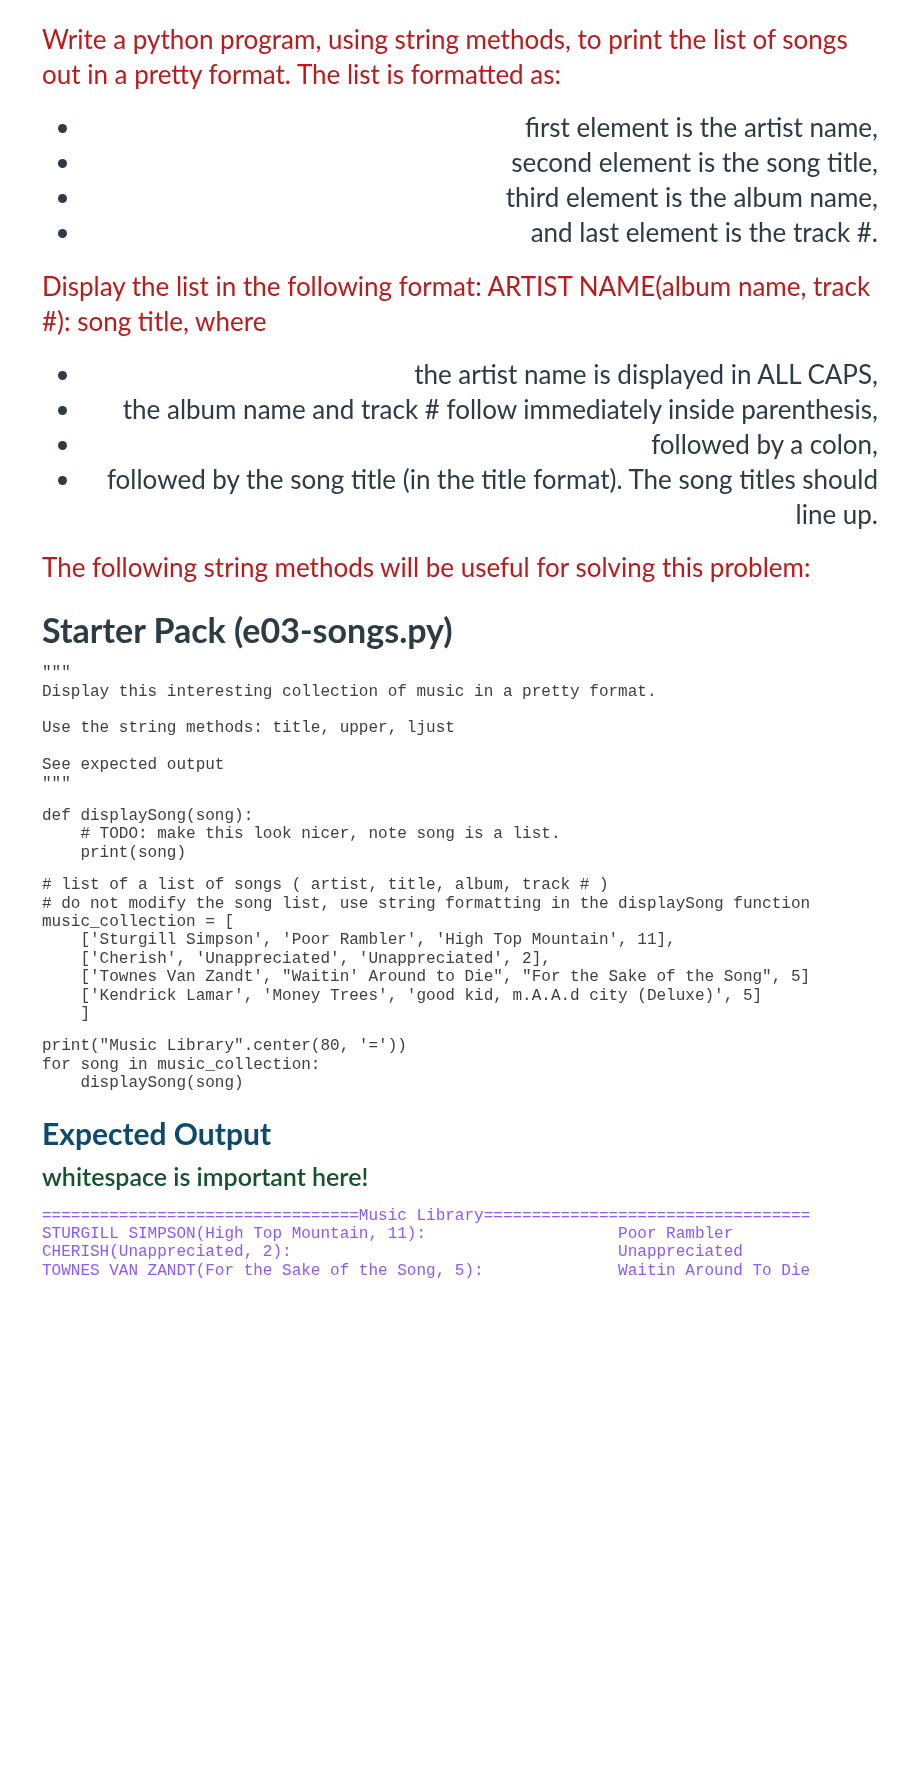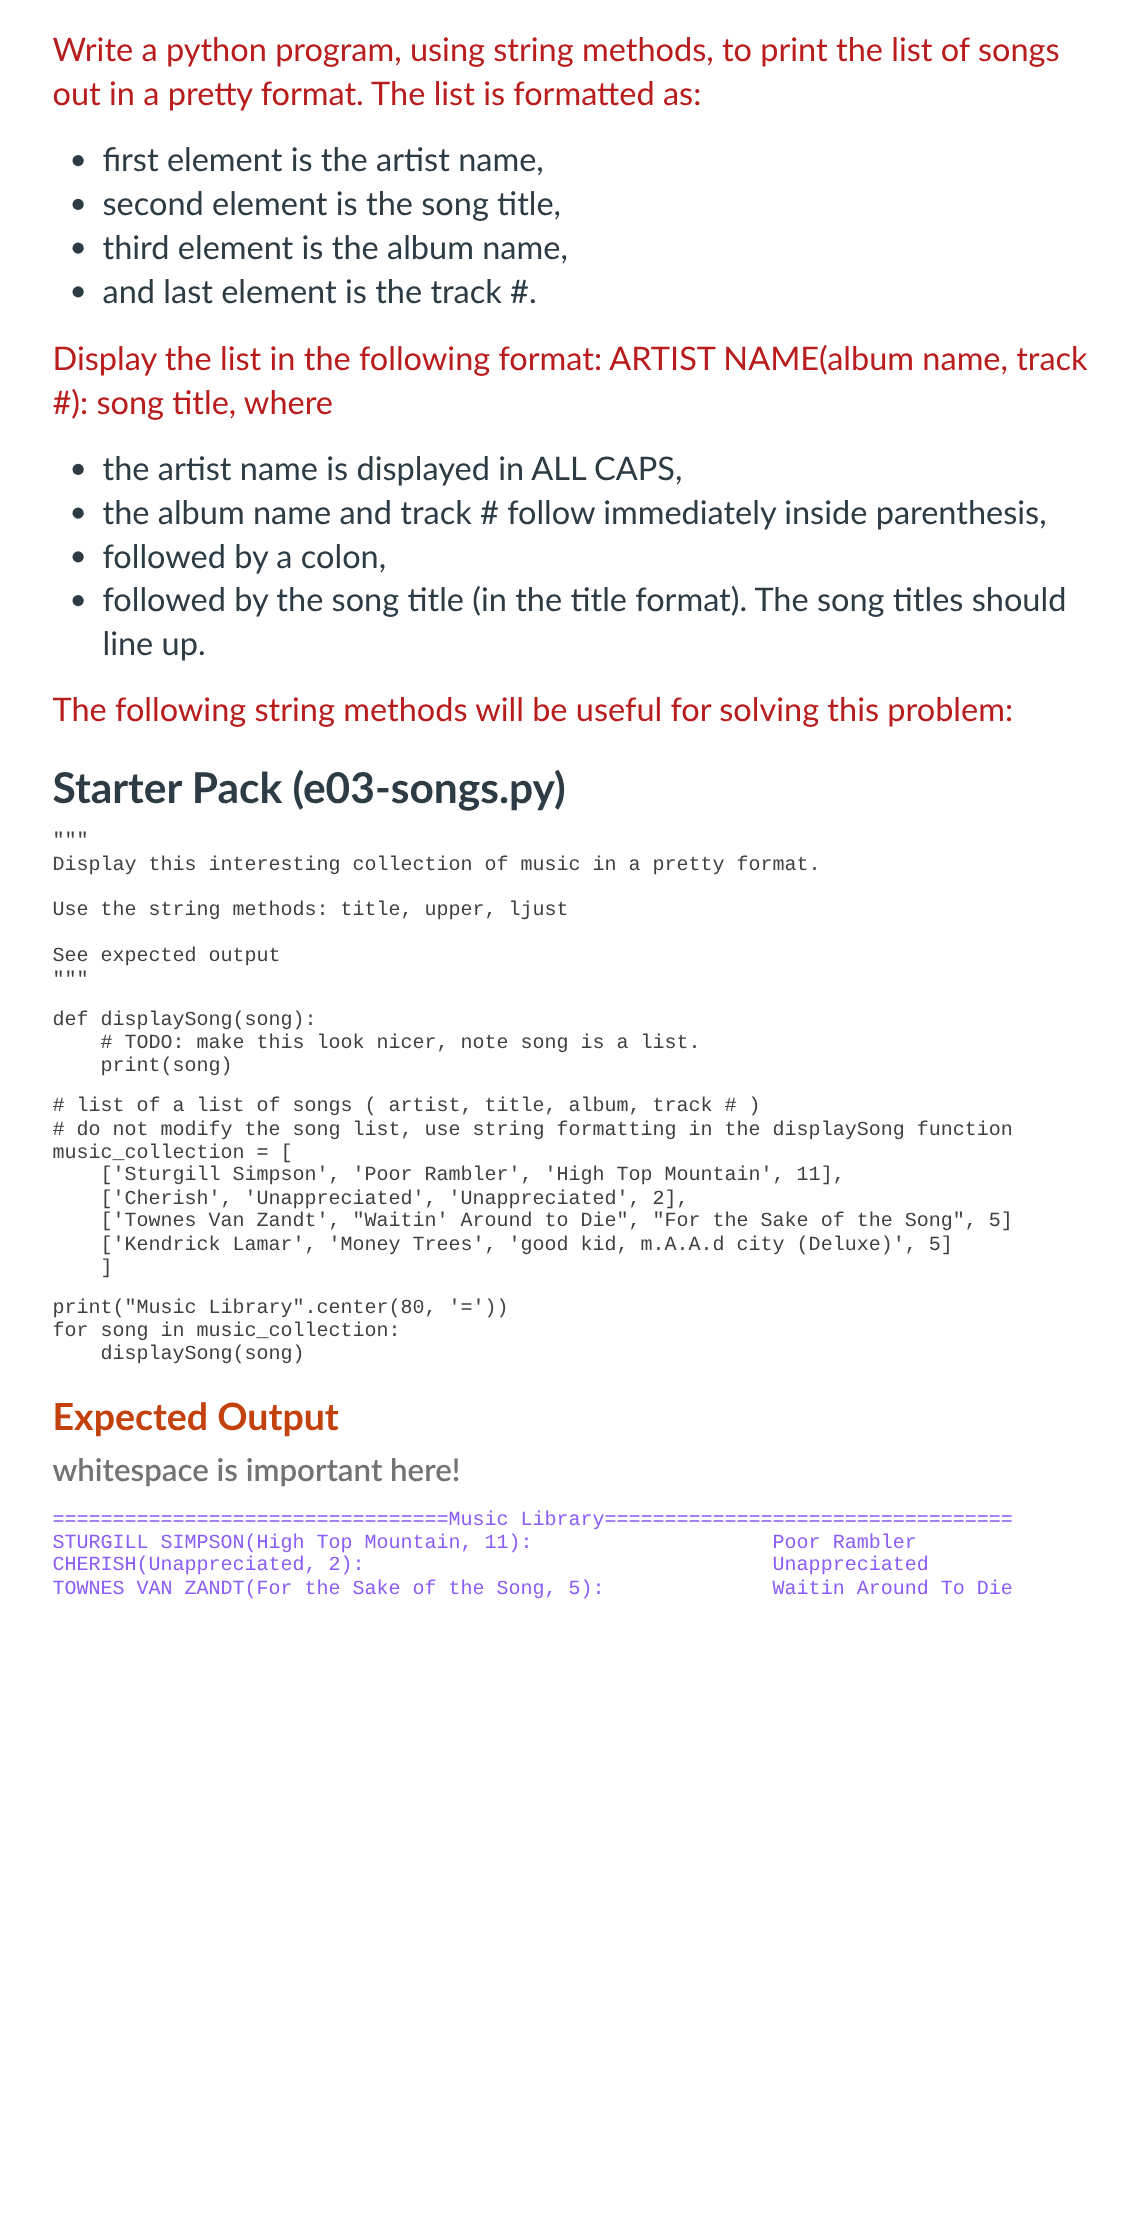--- a/index.html
+++ b/index.html
@@ -17,20 +17,21 @@
   p.body-text {
     font-size: 26px;
     line-height: 1.35;
     margin: 0 0 18px 0;
     color: #b91c1c;
   }
   ul.bullets {
     list-style: disc;
     padding-left: 40px;
     margin: 0 0 18px 0;
+    text-align: right;
   }
   ul.bullets li {
     font-size: 26px;
     line-height: 1.35;
     color: #2d3b45;
     margin: 0;
   }
   a.link {
     color: #0374B5;
     text-decoration: none;
@@ -40,26 +41,26 @@
   h2.section-heading {
     font-size: 34px;
     font-weight: 700;
     margin: 24px 0 14px 0;
     color: #2d3b45;
   }
   h2.expected {
     font-size: 30px;
     font-weight: 700;
     margin: 22px 0 10px 0;
-    color: #c2410c;
+    color: #0c4a6e;
   }
   .important-note {
     font-size: 25px;
     font-weight: 600;
-    color: #737373;
+    color: #14532d;
     margin: 0 0 16px 0;
   }
   pre.code, pre.output {
     font-family: "Menlo", "Consolas", "Courier New", monospace;
     font-size: 16px;
     line-height: 1.15;
     white-space: pre-wrap;
     word-break: break-word;
     margin: 0;
   }

